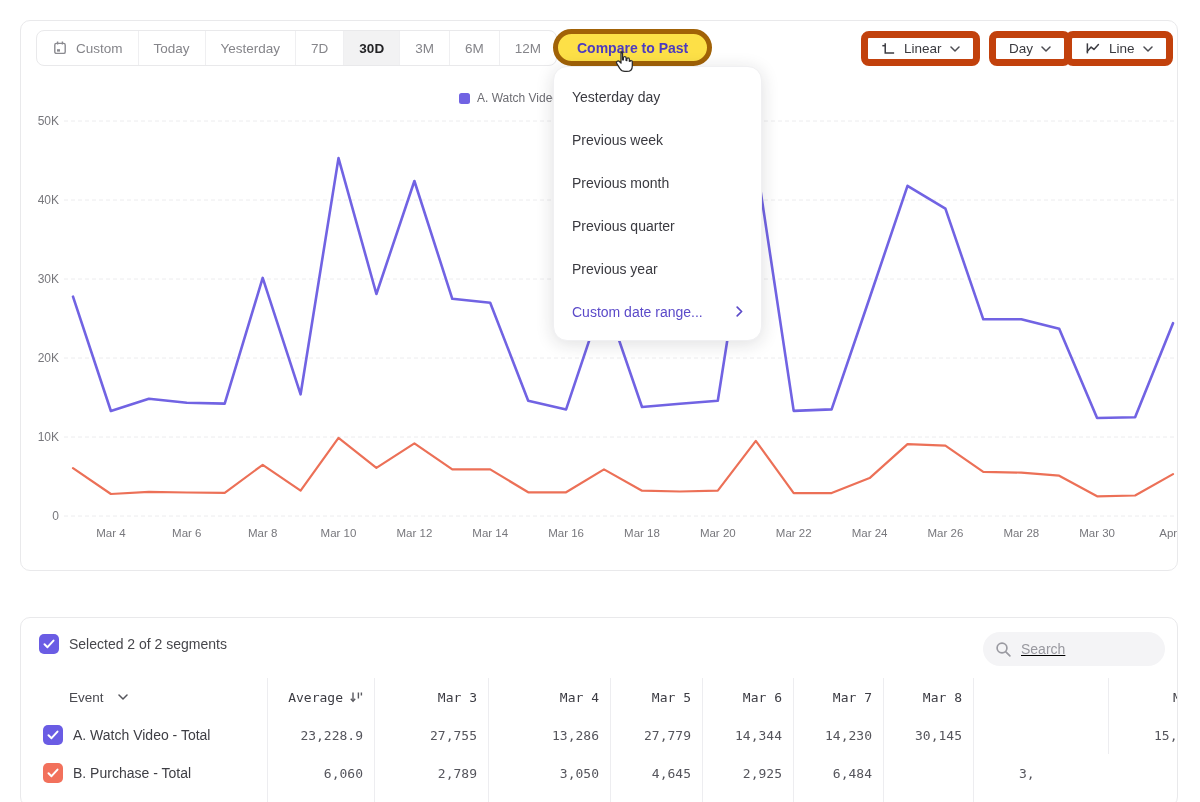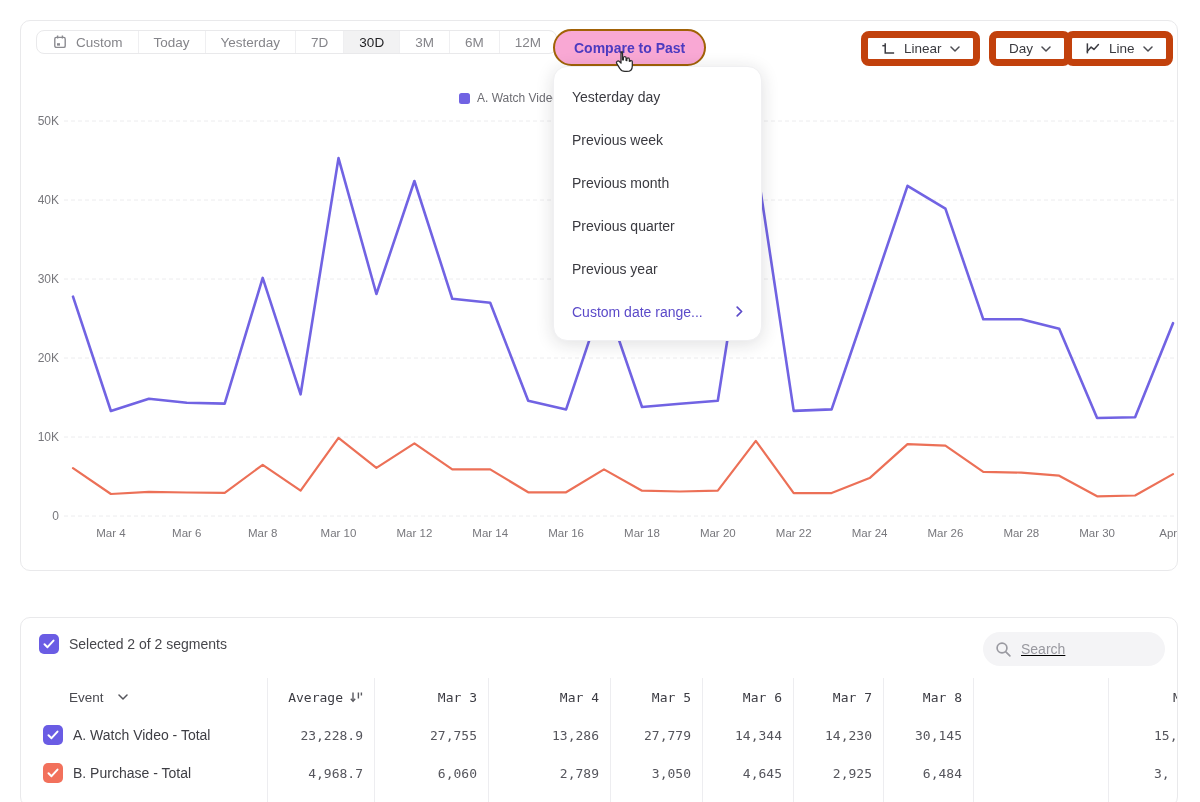--- a/index.html
+++ b/index.html
@@ -4,26 +4,26 @@
 <style>
   * { box-sizing: border-box; margin: 0; padding: 0; }
   html,body { width:1200px; height:802px; }
   body { background:#fff; font-family:"Liberation Sans",sans-serif; position:relative; overflow:hidden; }
 
   .card { position:absolute; background:#fff; border:1px solid #e9e9eb; border-radius:10px; }
   .chart-card { left:20px; top:20px; width:1158px; height:551px; }
   .segments-card { left:20px; top:617px; width:1158px; height:190px; overflow:hidden; }
 
   
-  .range-control { position:absolute; left:15px; top:9px; height:24px; display:flex; border:1px solid #e9e9eb; border-radius:8px; overflow:hidden; background:#fff; z-index:5; }
+  .range-control { position:absolute; left:15px; top:9px; height:36px; display:flex; border:1px solid #e9e9eb; border-radius:8px; overflow:hidden; background:#fff; z-index:5; }
   .range-item { display:flex; align-items:center; gap:8px; padding:0 15px; font-size:13.5px; color:#85858a; border-left:1px solid #efeff1; cursor:pointer; white-space:nowrap; }
   .range-item:first-child { border-left:none; }
-  .range-item.active { background:#f2f2f3; color:#232326; font-weight:normal; }
-
-  .compare-btn { position:absolute; left:532px; top:8px; height:37px; padding:0 19px; display:flex; align-items:center; border-radius:19px; background:#f9a8d4; border:2px solid #a16207; color:#4c3ac0; font-weight:bold; font-size:14px; z-index:5; cursor:pointer; }
+  .range-item.active { background:#f2f2f3; color:#232326; font-weight:bold; }
+
+  .compare-btn { position:absolute; left:532px; top:8px; height:37px; padding:0 19px; display:flex; align-items:center; border-radius:19px; background:#fde047; border:5px solid #a16207; color:#4c3ac0; font-weight:bold; font-size:14px; z-index:5; cursor:pointer; }
 
   .ctl-btn { position:absolute; top:10px; height:35px; display:flex; align-items:center; gap:8px; padding:0 13px; border:7px solid #c2410c; border-radius:8px; background:#fff; font-size:13.5px; color:#3a3a3f; font-weight:500; z-index:5; cursor:pointer; }
   .ctl-linear { left:840px; }
   .ctl-day { left:968px; }
   .ctl-line { left:1044px; }
 
   
   .legend { position:absolute; left:438px; top:67px; width:300px; height:20px; overflow:hidden; display:flex; align-items:center; gap:22px; white-space:nowrap; z-index:1; }
   .legend-item { display:flex; align-items:center; gap:7px; font-size:12px; color:#6d6d73; }
   .swatch { width:11px; height:11px; border-radius:2.5px; flex:0 0 auto; }
@@ -284,21 +284,20 @@
     <div class="cell num clipval lastcol">15,</div>
 
     <div class="cell row-cell-event">
       <div class="checkbox" style="background: rgb(242, 113, 92);">
         <svg width="12" height="10" viewBox="0 0 12 10">
           <polyline points="1.5,5.2 4.5,8.2 10.5,1.6" fill="none" stroke="#fff" stroke-width="2" stroke-linecap="round" stroke-linejoin="round"></polyline>
         </svg>
       </div>
       <span class="row-name">B. Purchase - Total</span>
     </div>
-    <div class="cell num">4,968.7</div>
     <div class="cell num">6,060</div>
     <div class="cell num">2,789</div>
     <div class="cell num">3,050</div>
     <div class="cell num">4,645</div>
     <div class="cell num">2,925</div>
     <div class="cell num">6,484</div>
     <div class="cell num"></div>
     <div class="cell num clipval lastcol">3,</div>
 
     <div class="cell"></div>

